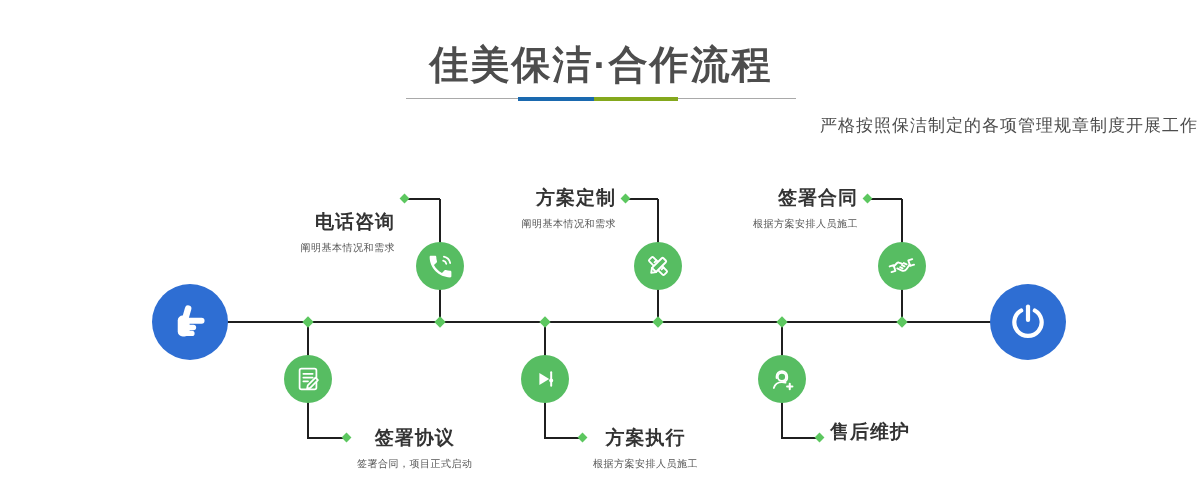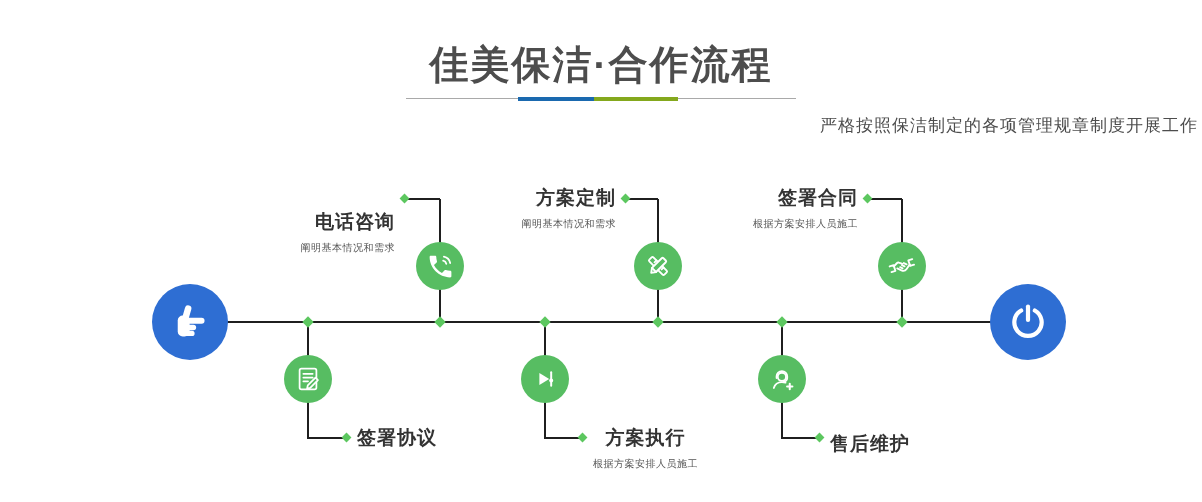--- a/index.html
+++ b/index.html
@@ -158,20 +158,21 @@
       <svg width="28" height="28" viewBox="0 0 24 24">
         <g fill="none" stroke="#fff" stroke-width="1.5" stroke-linecap="round" stroke-linejoin="round">
           <rect x="4.8" y="3.2" width="14.4" height="17.6" rx="1.6"></rect>
           <path d="M8 7.5h8 M8 10.8h8 M8 14h4"></path>
           <path class="icon-mask" d="M11.8 17.5 l6.6-6.6 2.1 2.1 -6.6 6.6 -2.7.6 z"></path>
         </g>
       </svg>
     </div>
     <div class="label bottom" style="left:357px;top:425px;">
       <div class="step-title">签署协议</div>
+      <div class="step-desc">签署合同，项目正式启动</div>
     </div>
   </div>
 
   <div>
     <div class="vline" style="left:544px;top:322px;height:116px;"></div>
     <div class="hline" style="left:544px;top:437px;width:39px;"></div>
     <div class="diamond small" style="left:579px;top:434px;"></div>
     <div class="diamond" style="left:541px;top:318px;"></div>
     <div class="gcircle" style="left:521px;top:355px;">
       <svg width="28" height="28" viewBox="0 0 24 24">
@@ -195,18 +196,18 @@
       <svg width="29" height="29" viewBox="0 0 24 24">
         <g fill="none" stroke="#fff" stroke-width="1.5" stroke-linecap="round">
           <circle cx="11.5" cy="9.8" r="3.4"></circle>
           <path d="M7.1 10.8 V9.4 a4.4 4.4 0 0 1 8.8 0 v1.4"></path>
           <path d="M15.9 10.8 c0 1.6-1.3 2.9-2.9 2.9"></path>
           <path d="M4.8 19 c.9-3.2 3.3-4.9 6.7-4.9 1.1 0 2.1.2 3 .5"></path>
           <path d="M18 15.6 v4.4 M15.8 17.8 h4.4" stroke-width="1.7"></path>
         </g>
       </svg>
     </div>
-    <div class="label bottom" style="left:830px;top:431px;">
+    <div class="label bottom" style="left:830px;top:419px;">
       <div class="step-title">售后维护</div>
     </div>
   </div>
 
 </div>
 
 </body></html>

